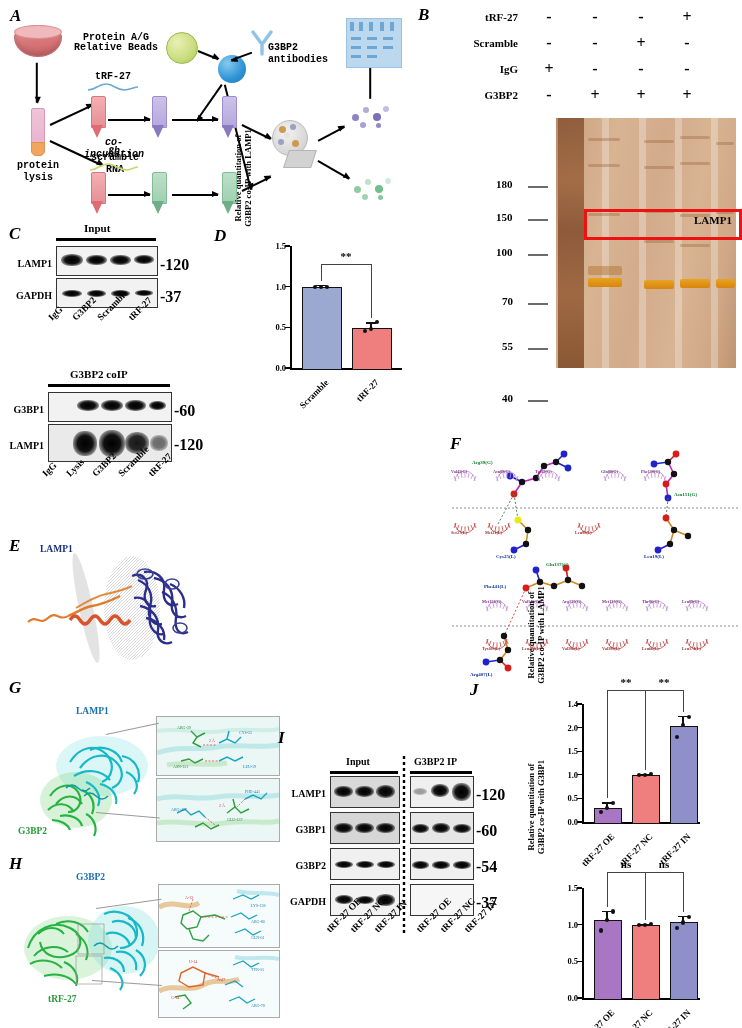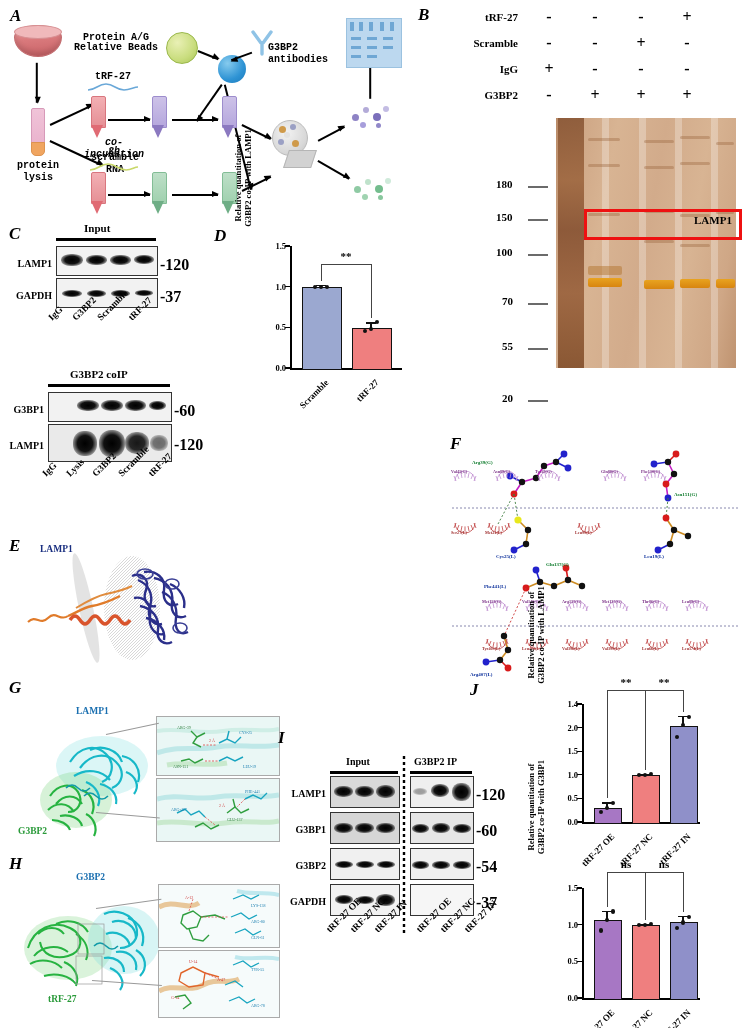--- a/index.html
+++ b/index.html
@@ -286,21 +286,21 @@
   <div class="mwtick" style="left:78px;top:178px;">180</div>
   <div class="mwline" style="left:110px;top:186px;"></div>
   <div class="mwtick" style="left:78px;top:211px;">150</div>
   <div class="mwline" style="left:110px;top:219px;"></div>
   <div class="mwtick" style="left:78px;top:246px;">100</div>
   <div class="mwline" style="left:110px;top:254px;"></div>
   <div class="mwtick" style="left:84px;top:295px;">70</div>
   <div class="mwline" style="left:110px;top:303px;"></div>
   <div class="mwtick" style="left:84px;top:340px;text-align:right;">55</div>
   <div class="mwline" style="left:110px;top:348px;"></div>
-  <div class="mwtick" style="left:84px;top:392px;">20</div>
+  <div class="mwtick" style="left:84px;top:392px;">40</div>
   <div class="mwline" style="left:110px;top:400px;"></div>
 
   <div class="redbox" style="left:166px;top:209px;width:152px;height:25px;"></div>
   <div class="abs bold" style="left:276px;top:214px;font-size:11px;">LAMP1</div>
 </div>
 
 <div class="abs" style="left:0;top:218px;width:212px;height:290px;">
   <div class="abs plabel" style="left:9px;top:6px;">C</div>
 
   <div class="abs bold" style="left:84px;top:4px;font-size:11px;">Input</div>

